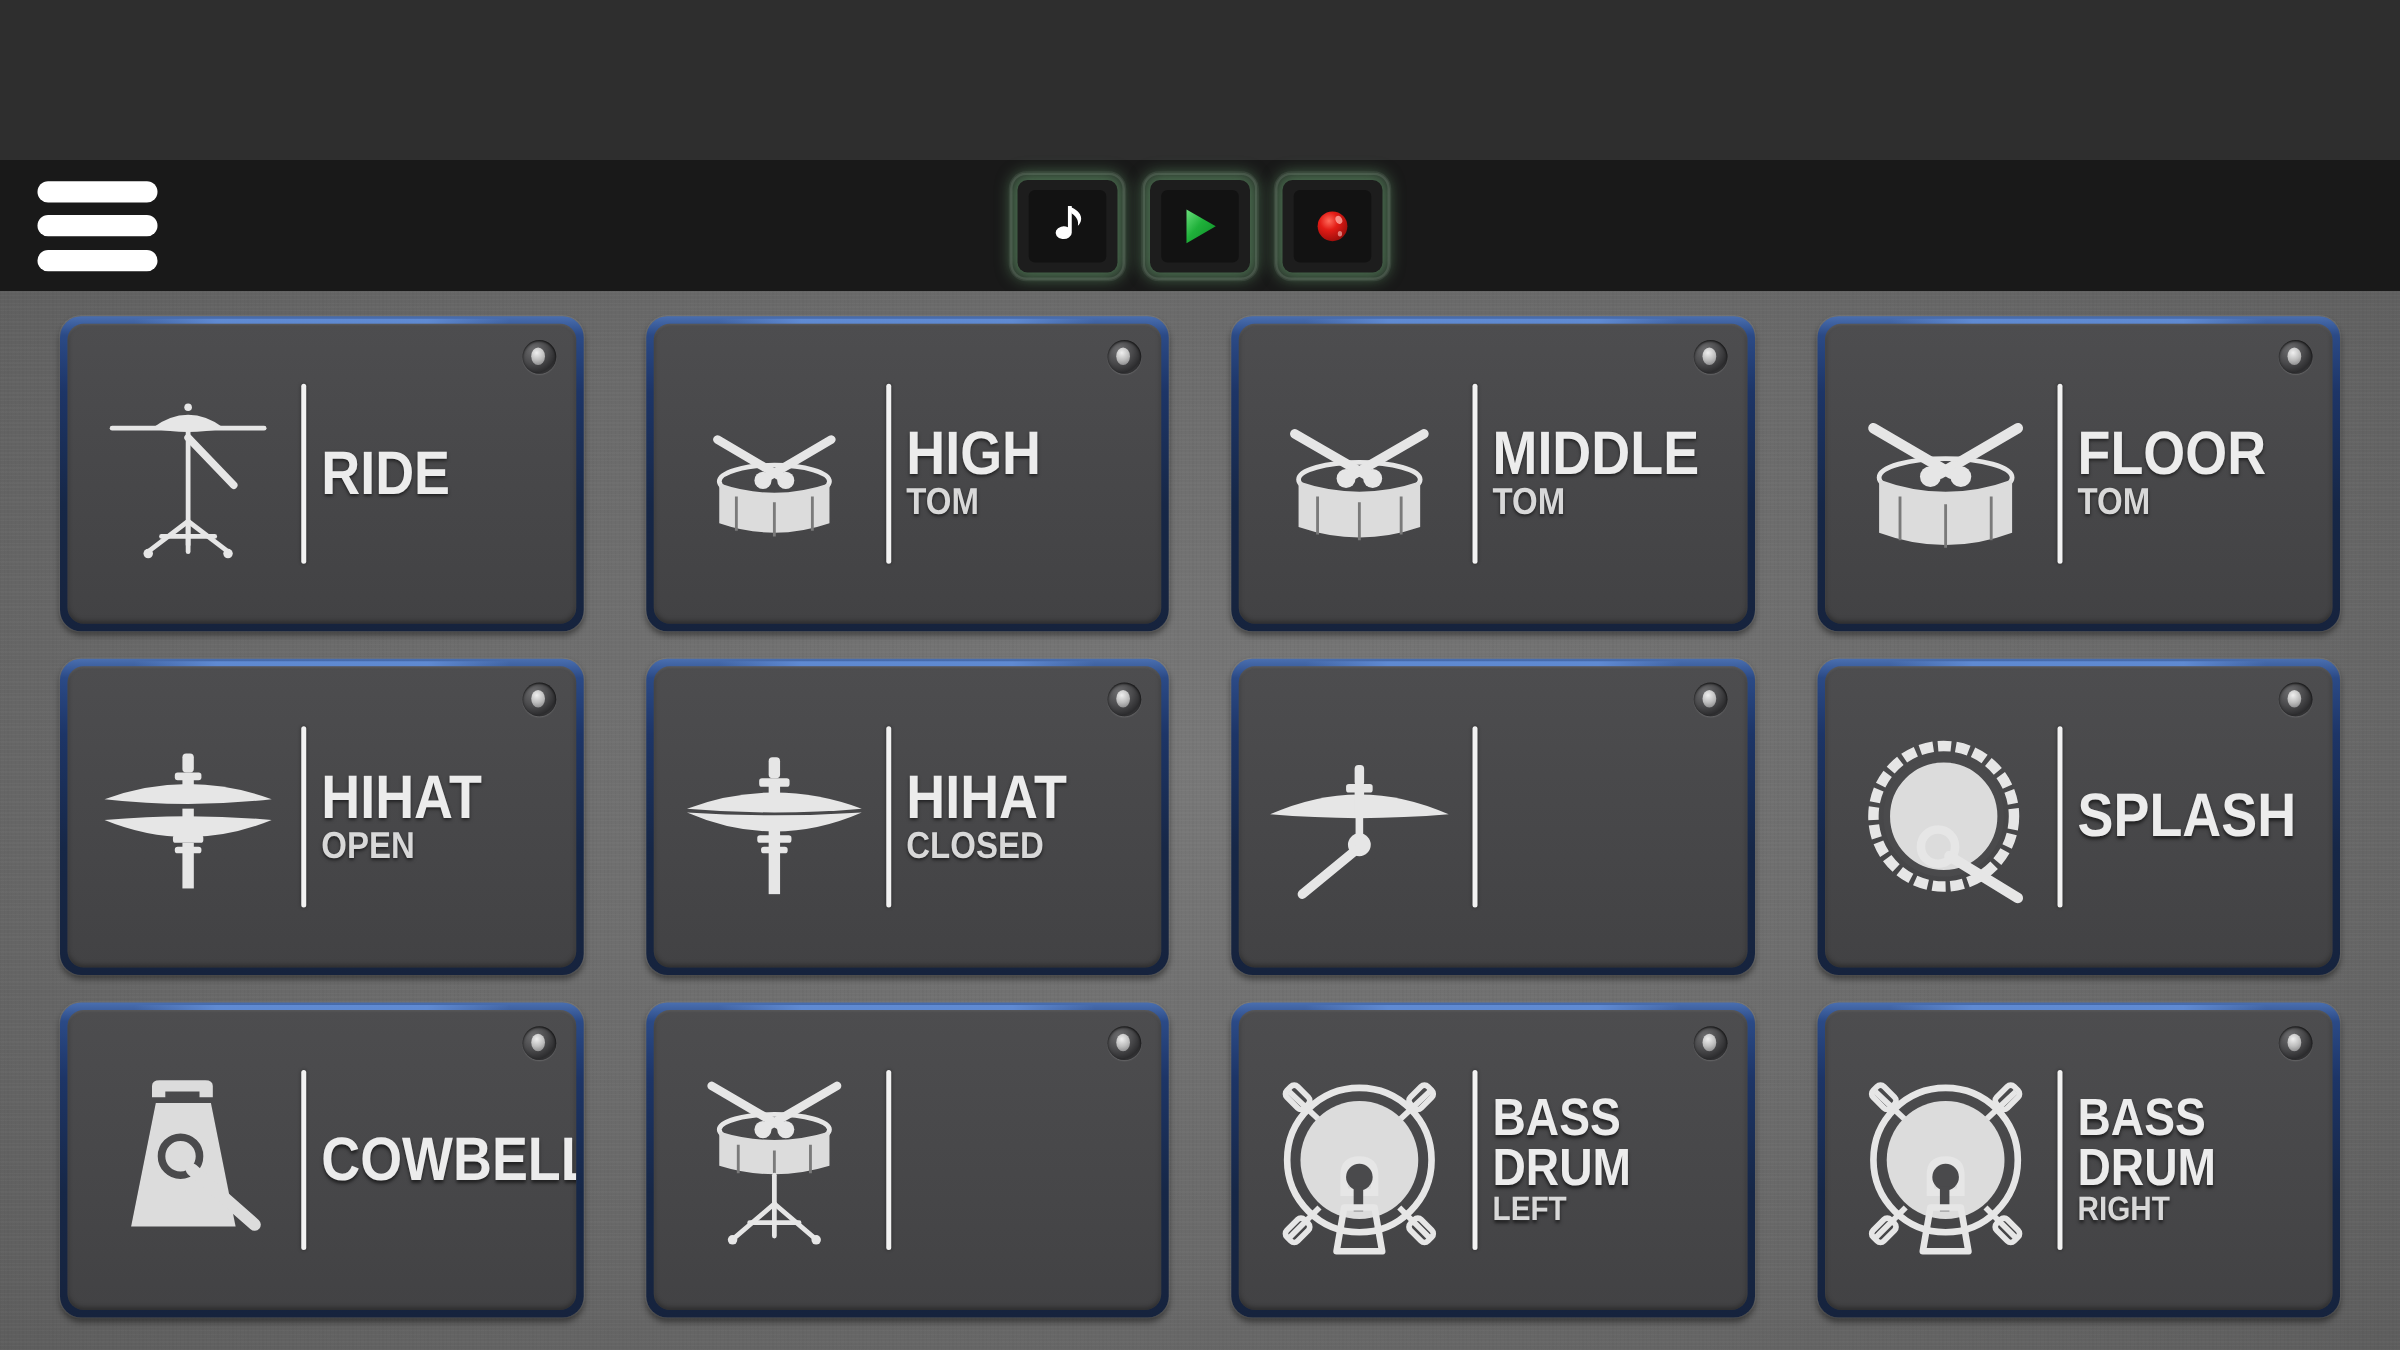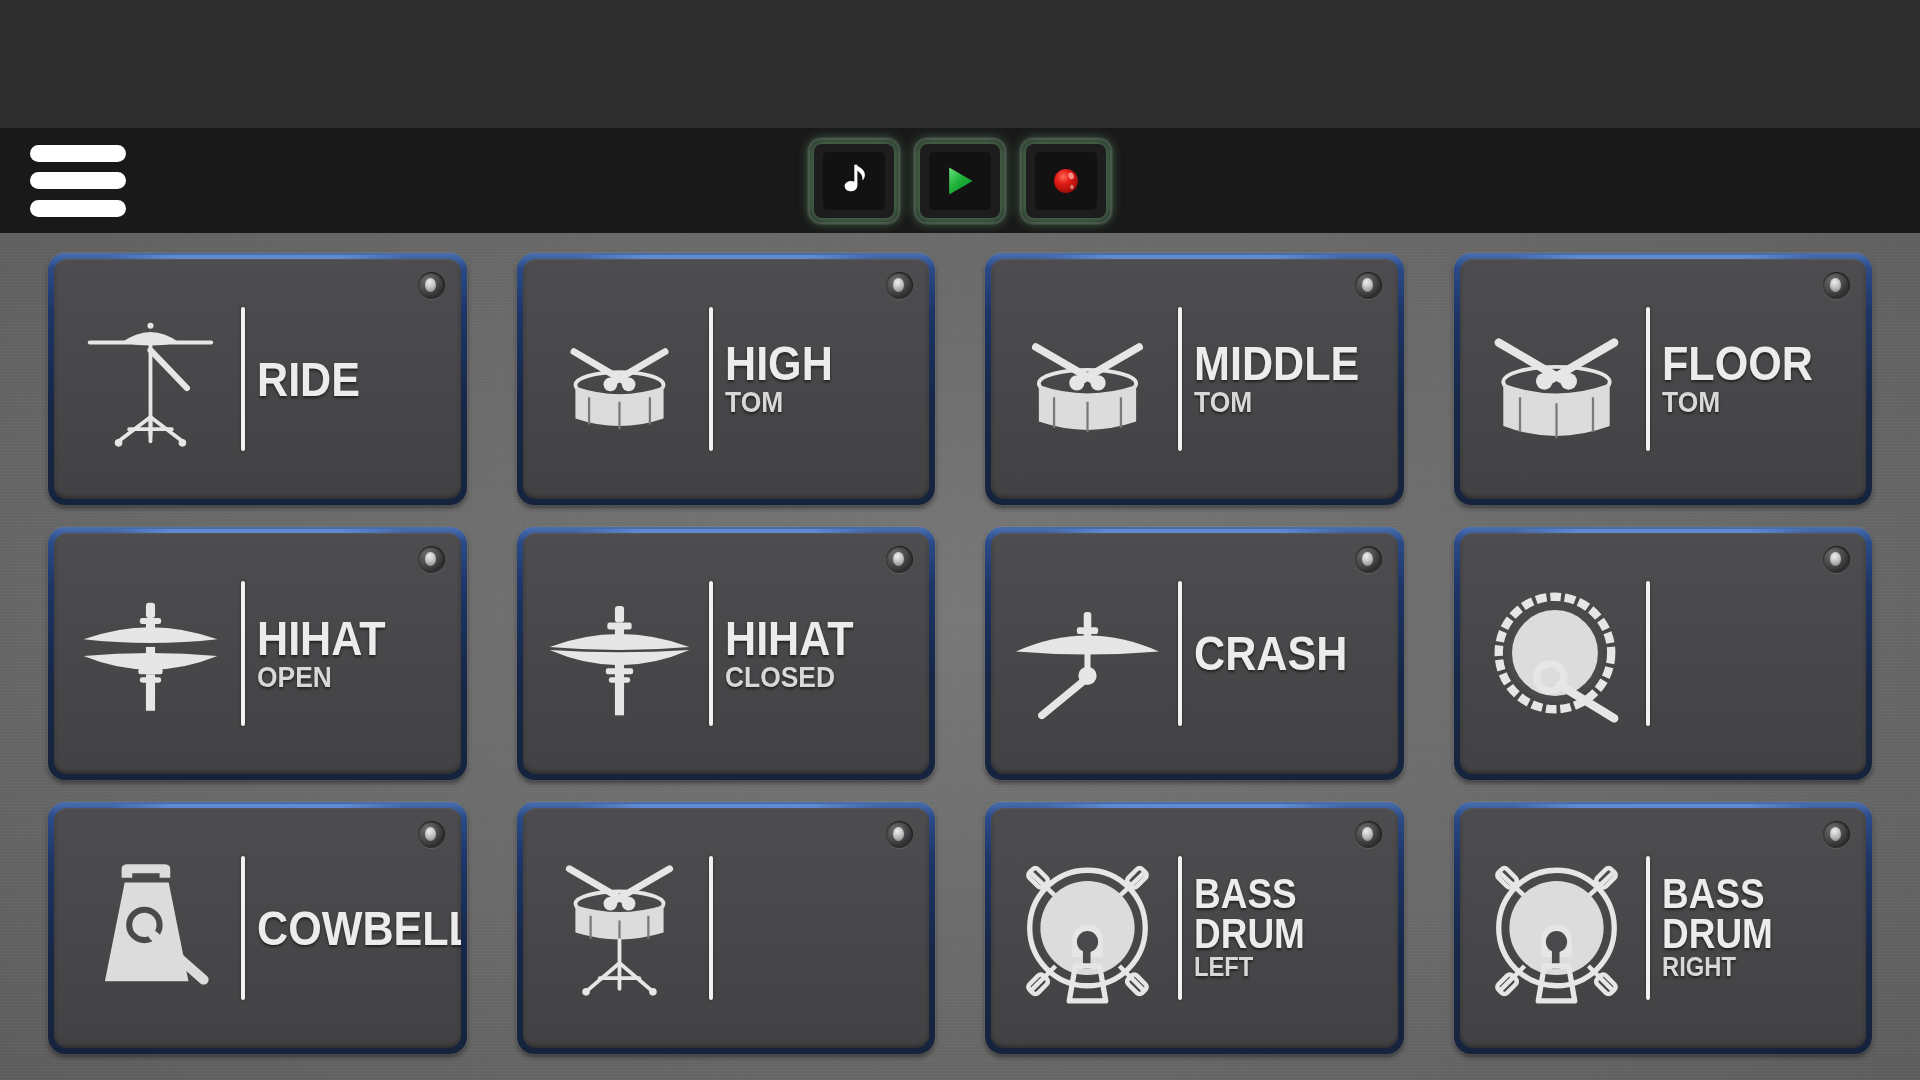--- a/index.html
+++ b/index.html
@@ -416,40 +416,40 @@
               <path d="M6 98 Q100 56 194 98 Q100 106 6 98 Z" fill="#e6e6e6"></path>
               <rect x="95" y="46" width="10" height="22" rx="4" fill="#e6e6e6"></rect>
               <rect x="86" y="66" width="28" height="9" rx="3" fill="#e6e6e6"></rect>
               <rect x="95" y="72" width="10" height="26" fill="#e6e6e6"></rect>
               <rect x="96" y="100" width="8" height="26" fill="#e6e6e6"></rect>
               <circle cx="100" cy="130" r="12" fill="#e6e6e6"></circle>
               <path d="M96 136 L40 182" stroke="#e6e6e6" stroke-width="10" stroke-linecap="round" fill="none"></path>
             </svg>
           </div>
           <div class="divider"></div>
-          <div class="label-slot">
-            <div class="lbl-main">CRASH</div>
-
-          </div>
         </div>
       </div>
 
       <div class="pad">
         <div class="pad-face">
           <div class="screw"></div>
           <div class="icon-slot">
             <svg viewBox="0 0 200 200" preserveAspectRatio="xMidYMid meet">
               <circle cx="98" cy="100" r="74" fill="none" stroke="#e6e6e6" stroke-width="11" stroke-dasharray="14 5"></circle>
               <circle cx="98" cy="100" r="60" fill="#dcdcdc"></circle>
               <circle cx="98" cy="100" r="60" fill="none" stroke="#4a4a4c" stroke-width="7"></circle>
               <circle cx="92" cy="132" r="18" fill="none" stroke="#e6e6e6" stroke-width="9"></circle>
               <path d="M104 142 L176 186" stroke="#e6e6e6" stroke-width="11" stroke-linecap="round" fill="none"></path>
             </svg>
           </div>
           <div class="divider"></div>
+          <div class="label-slot">
+            <div class="lbl-main">SPLASH</div>
+
+          </div>
         </div>
       </div>
 
       <div class="pad">
         <div class="pad-face">
           <div class="screw"></div>
           <div class="icon-slot">
             <svg viewBox="0 0 200 200" preserveAspectRatio="xMidYMid meet">
               <path d="M62 34 L62 22 Q62 16 70 16 L118 16 Q126 16 126 22 L126 34 L112 34 L112 28 L76 28 L76 34 Z" fill="#dcdcdc"></path>
               <path d="M66 40 L124 40 L150 170 L40 170 Z" fill="#dcdcdc"></path>

